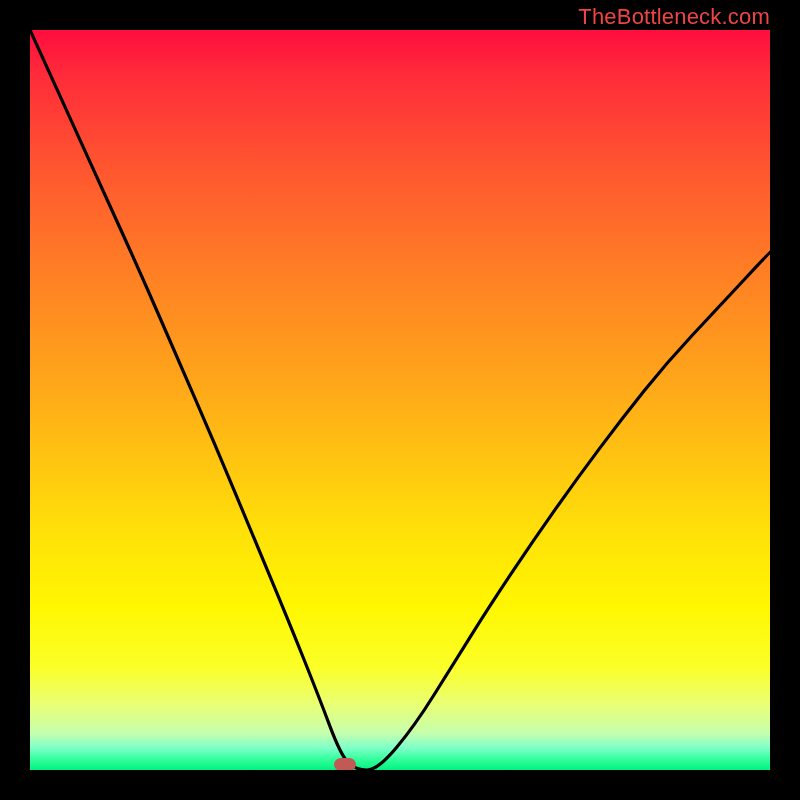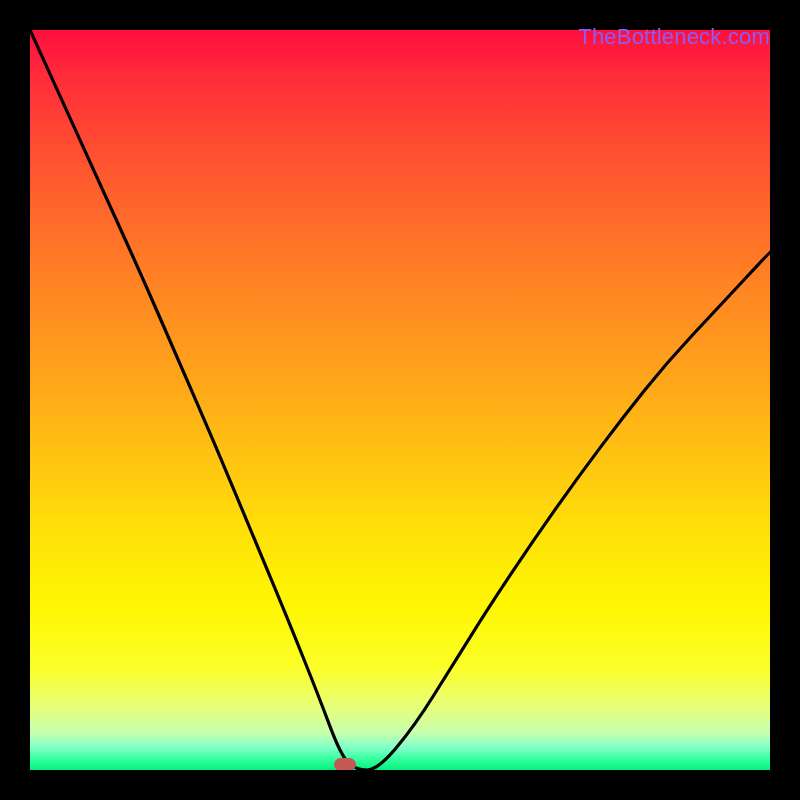--- a/index.html
+++ b/index.html
@@ -41,25 +41,24 @@
       #c6ffae 95%,
       #7fffc9 97%,
       #35ff9e 98.5%,
       #00f27f 100%
     );
   }
   .watermark {
     position: absolute;
     top: 4px;
     right: 30px;
-    color: #8b5cf6;
+    color: #ef4444;
     font-size: 22px;
     font-weight: 500;
     letter-spacing: 0.2px;
-    margin-top: 20px;
   }
   .marker {
     position: absolute;
     width: 22px;
     height: 13px;
     background: #c15a55;
     border-radius: 7px;
   }
   svg.curve {
     position: absolute;

